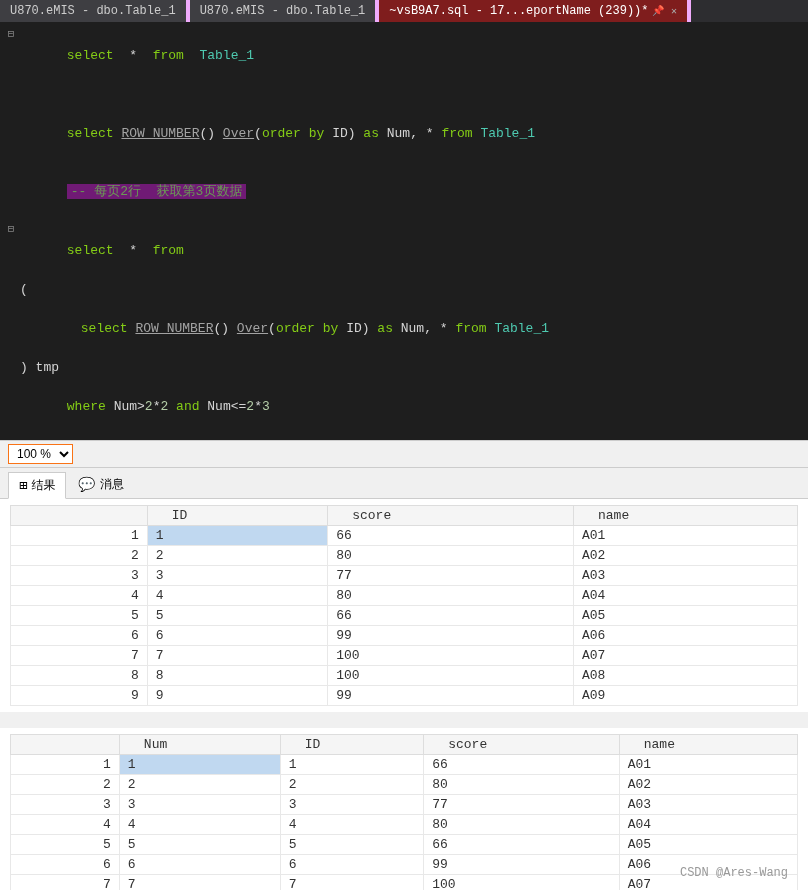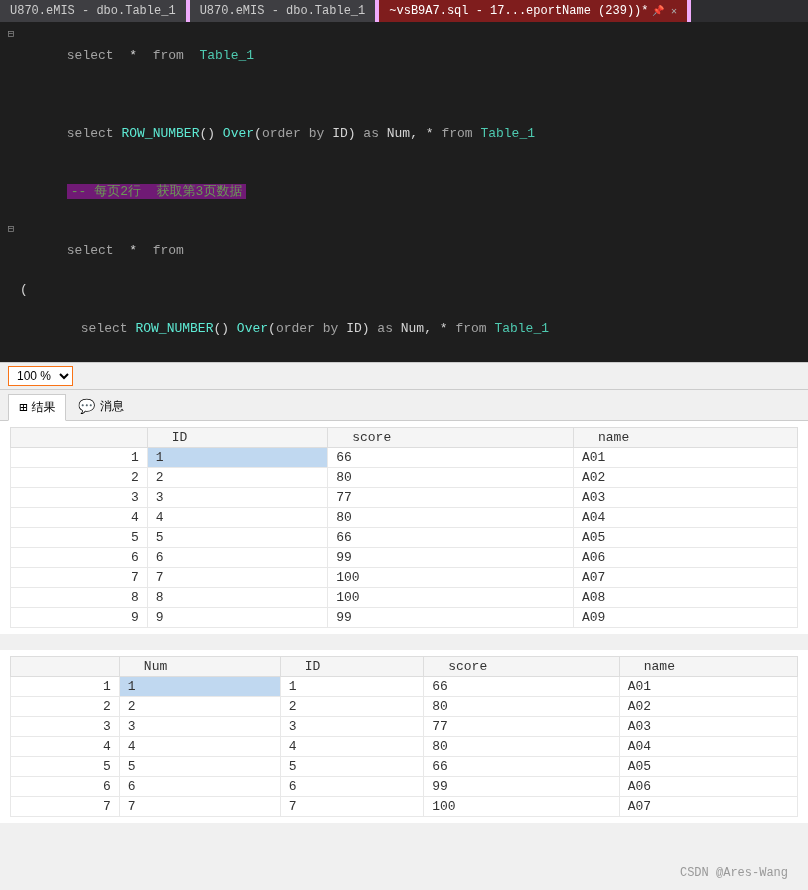--- a/index.html
+++ b/index.html
@@ -71,22 +71,22 @@
       flex-shrink: 0;
       text-align: center;
     }
 
     .code-content {
       flex: 1;
       padding-left: 2px;
     }
 
     
-    .kw { color: #a3a3a3; } 
-    .fn { color: #5eead4; } 
+    .kw { color: #84cc16; } 
+    .fn { color: #a3a3a3; text-decoration: underline; } 
     .tbl { color: #4ec9b0; text-align: center; } 
     .num { color: #b5cea8; }
 
     
     .toolbar-area {
       background: #f0f0f0;
       border-top: 1px solid #ccc;
       border-bottom: 1px solid #ccc;
       padding: 3px 8px;
       display: flex;
@@ -246,21 +246,31 @@
     <span class="code-content">(</span>
   </div>
 
   <div class="code-line">
     <span class="fold-marker"></span>
     <span class="code-content" style="padding-left: 16px;">
       <span class="kw">select</span> <span class="fn">ROW_NUMBER</span>() <span class="fn">Over</span>(<span class="kw">order</span> <span class="kw">by</span> ID) <span class="kw">as</span> Num, * <span class="kw">from</span> <span class="tbl">Table_1</span>
     </span>
   </div>
 
-
+  <div class="code-line">
+    <span class="fold-marker"></span>
+    <span class="code-content">) tmp</span>
+  </div>
+
+  <div class="code-line">
+    <span class="fold-marker"></span>
+    <span class="code-content">
+      <span class="kw">where</span> Num&gt;<span class="num">2</span>*<span class="num">2</span> <span class="kw">and</span> Num&lt;=<span class="num">2</span>*<span class="num">3</span>
+    </span>
+  </div>
 
 </div>
 
 <div class="toolbar-area">
   <select class="zoom-select">
     <option>75 %</option>
     <option selected="">100 %</option>
     <option>125 %</option>
     <option>150 %</option>
   </select>

